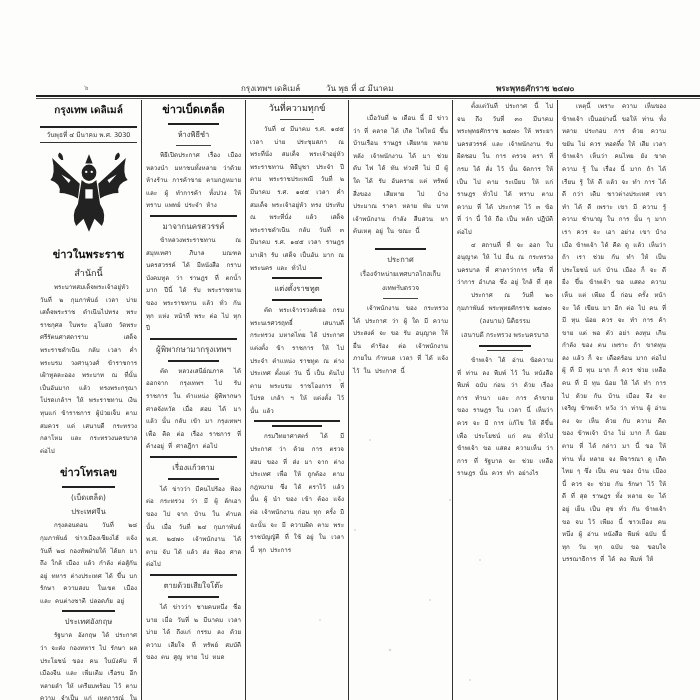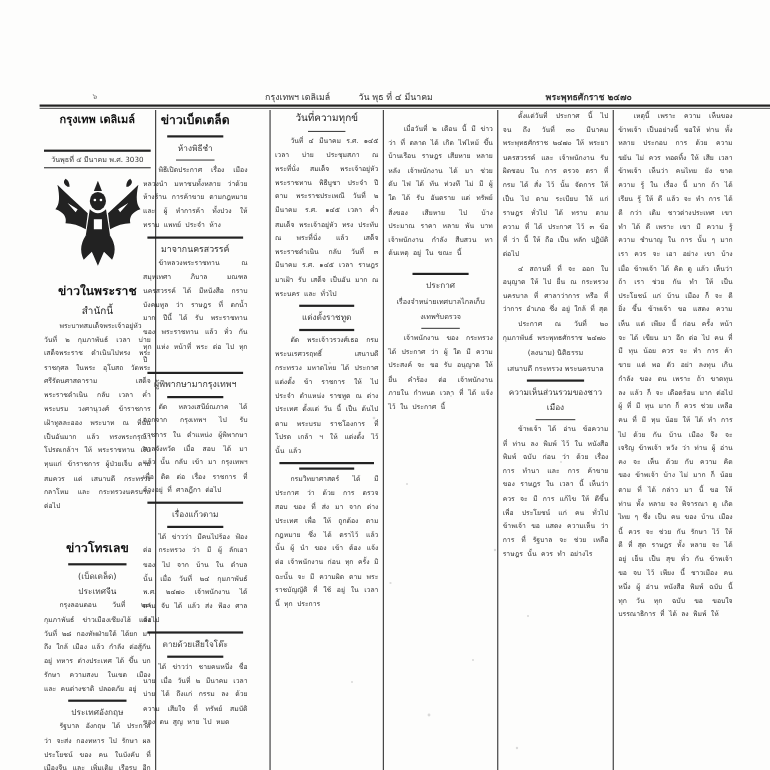--- a/index.html
+++ b/index.html
@@ -18,21 +18,21 @@
          line-height:12.6px; color:#2a2a2a; padding:0 4px; box-sizing:border-box; }
   .vline { position:absolute; top:100px; width:1px; height:600px; background:#333; }
   .h-main { font-weight:bold; font-size:11px; text-align:center; line-height:20px; color:#111; }
   .h-sub { font-size:9px; text-align:center; line-height:16px; color:#222; }
   .h-small { font-size:7.5px; text-align:center; line-height:14px; color:#333; }
   .sep { height:2px; background:#222; margin:3px 22px; }
   .sep-thin { height:1px; background:#444; margin:3px 30px; }
   .sep-full { height:2px; background:#222; margin:3px 4px; }
   .para { text-indent:14px; text-align:justify; word-spacing:2px; }
   .garuda { width:92px; height:92px; margin:4px auto 6px auto; display:block; }
-  .box-title { border-bottom:2px solid #222; padding-bottom:16px; }
+  .box-title { border-bottom:2px solid #222; padding-bottom:6px; }
   .noise { position:absolute; pointer-events:none; }
 </style>
 </head>
 <body>
 
 <div class="page">
 
   <div class="masthead">
     <span class="pg">๖</span>
     <span class="ttl">กรุงเทพฯ เดลิเมล์</span>
@@ -78,21 +78,21 @@
       <span>อุโบสถ วัดพระศรีรัตนศาสดาราม เสด็จ</span>
       <span>พระราชดำเนิน กลับ เวลา ค่ำ พระบรม</span>
       <span>วงศานุวงศ์ ข้าราชการ เฝ้าทูลละออง</span>
       <span>พระบาท ณ ที่นั้น เป็นอันมาก</span>
       <span>แล้ว ทรงพระกรุณา โปรดเกล้าฯ</span>
       <span>ให้ พระราชทาน เงินทุนแก่</span>
       <span>ข้าราชการ ผู้ป่วยเจ็บ ตามสมควร</span>
       <span>แด่ เสนาบดี กระทรวง กลาโหม และ</span>
       <span>กระทรวงนครบาล ต่อไป</span>
     </div>
-    <div class="h-main" style="margin-top:22px">ข่าวโทรเลข</div>
+    <div class="h-main" style="margin-top:6px">ข่าวโทรเลข</div>
     <div class="sep"></div>
     <div class="h-small">(เบ็ดเตล็ด)</div>
     <div class="h-small">ประเทศจีน</div>
     <div class="para">
       <span>กรุงลอนดอน วันที่ ๒๘ กุมภาพันธ์</span>
       <span>ข่าวเมืองเซียงไฮ้ แจ้ง วันที่ ๒๘</span>
       <span>กองทัพฝ่ายใต้ ได้ยก มาถึง ใกล้</span>
       <span>เมือง แล้ว กำลัง ต่อสู้กัน อยู่</span>
       <span>ทหาร ต่างประเทศ ได้ ขึ้น บก</span>
       <span>รักษา ความสงบ ในเขต เมือง และ</span>
@@ -103,21 +103,21 @@
     <div class="para">
       <span>รัฐบาล อังกฤษ ได้ ประกาศ ว่า</span>
       <span>จะส่ง กองทหาร ไป รักษา ผลประโยชน์</span>
       <span>ของ คน ในบังคับ ที่ เมืองจีน</span>
       <span>และ เพิ่มเติม เรือรบ อีก หลายลำ</span>
       <span>ให้ เตรียมพร้อม ไว้ ตาม ความ</span>
       <span>จำเป็น แก่ เหตุการณ์ ใน เวลา นี้</span>
     </div>
   </div>
 
-  <div class="col" style="left:126px; width:103px;">
+  <div class="col" style="left:142px; width:103px;">
     <div class="h-main">ข่าวเบ็ดเตล็ด</div>
     <div class="sep"></div>
     <div class="h-small">ห้างพิธีชำ</div>
     <div class="sep-thin"></div>
     <div class="para">
       <span>พิธีเปิดประกาศ เรื่อง เมืองหลวงนำ</span>
       <span>มหาชนทั้งหลาย ว่าด้วย ห้างร้าน</span>
       <span>การค้าขาย ตามกฎหมาย และ ผู้</span>
       <span>ทำการค้า ทั้งปวง ให้ ทราบ</span>
       <span>แพทย์ ประจำ ห้าง</span>
@@ -256,21 +256,20 @@
     <div class="para">
       <span>๔ สถานที่ ที่ จะ ออก ใบอนุญาต</span>
       <span>ให้ ไป ยื่น ณ กระทรวง นครบาล</span>
       <span>ที่ ศาลาว่าการ หรือ ที่ ว่าการ</span>
       <span>อำเภอ ซึ่ง อยู่ ใกล้ ที่ สุด</span>
     </div>
     <div class="para">ประกาศ ณ วันที่ ๒๐ กุมภาพันธ์ พระพุทธศักราช ๒๔๗๐</div>
     <div class="h-small" style="font-size:6.5px">(ลงนาม) นิติธรรม</div>
     <div class="h-small" style="font-size:6.5px">เสนาบดี กระทรวง พระนครบาล</div>
     <div class="sep"></div>
-    <div class="h-small">ความเห็นส่วนรวมของชาวเมือง</div>
     <div class="sep-thin"></div>
     <div class="para">
       <span>ข้าพเจ้า ได้ อ่าน ข้อความ ที่ ท่าน</span>
       <span>ลง พิมพ์ ไว้ ใน หนังสือ พิมพ์</span>
       <span>ฉบับ ก่อน ว่า ด้วย เรื่อง การ</span>
       <span>ทำนา และ การ ค้าขาย ของ</span>
       <span>ราษฎร ใน เวลา นี้ เห็นว่า ควร</span>
       <span>จะ มี การ แก้ไข ให้ ดีขึ้น</span>
       <span>เพื่อ ประโยชน์ แก่ คน ทั่วไป</span>
       <span>ข้าพเจ้า ขอ แสดง ความเห็น ว่า</span>

